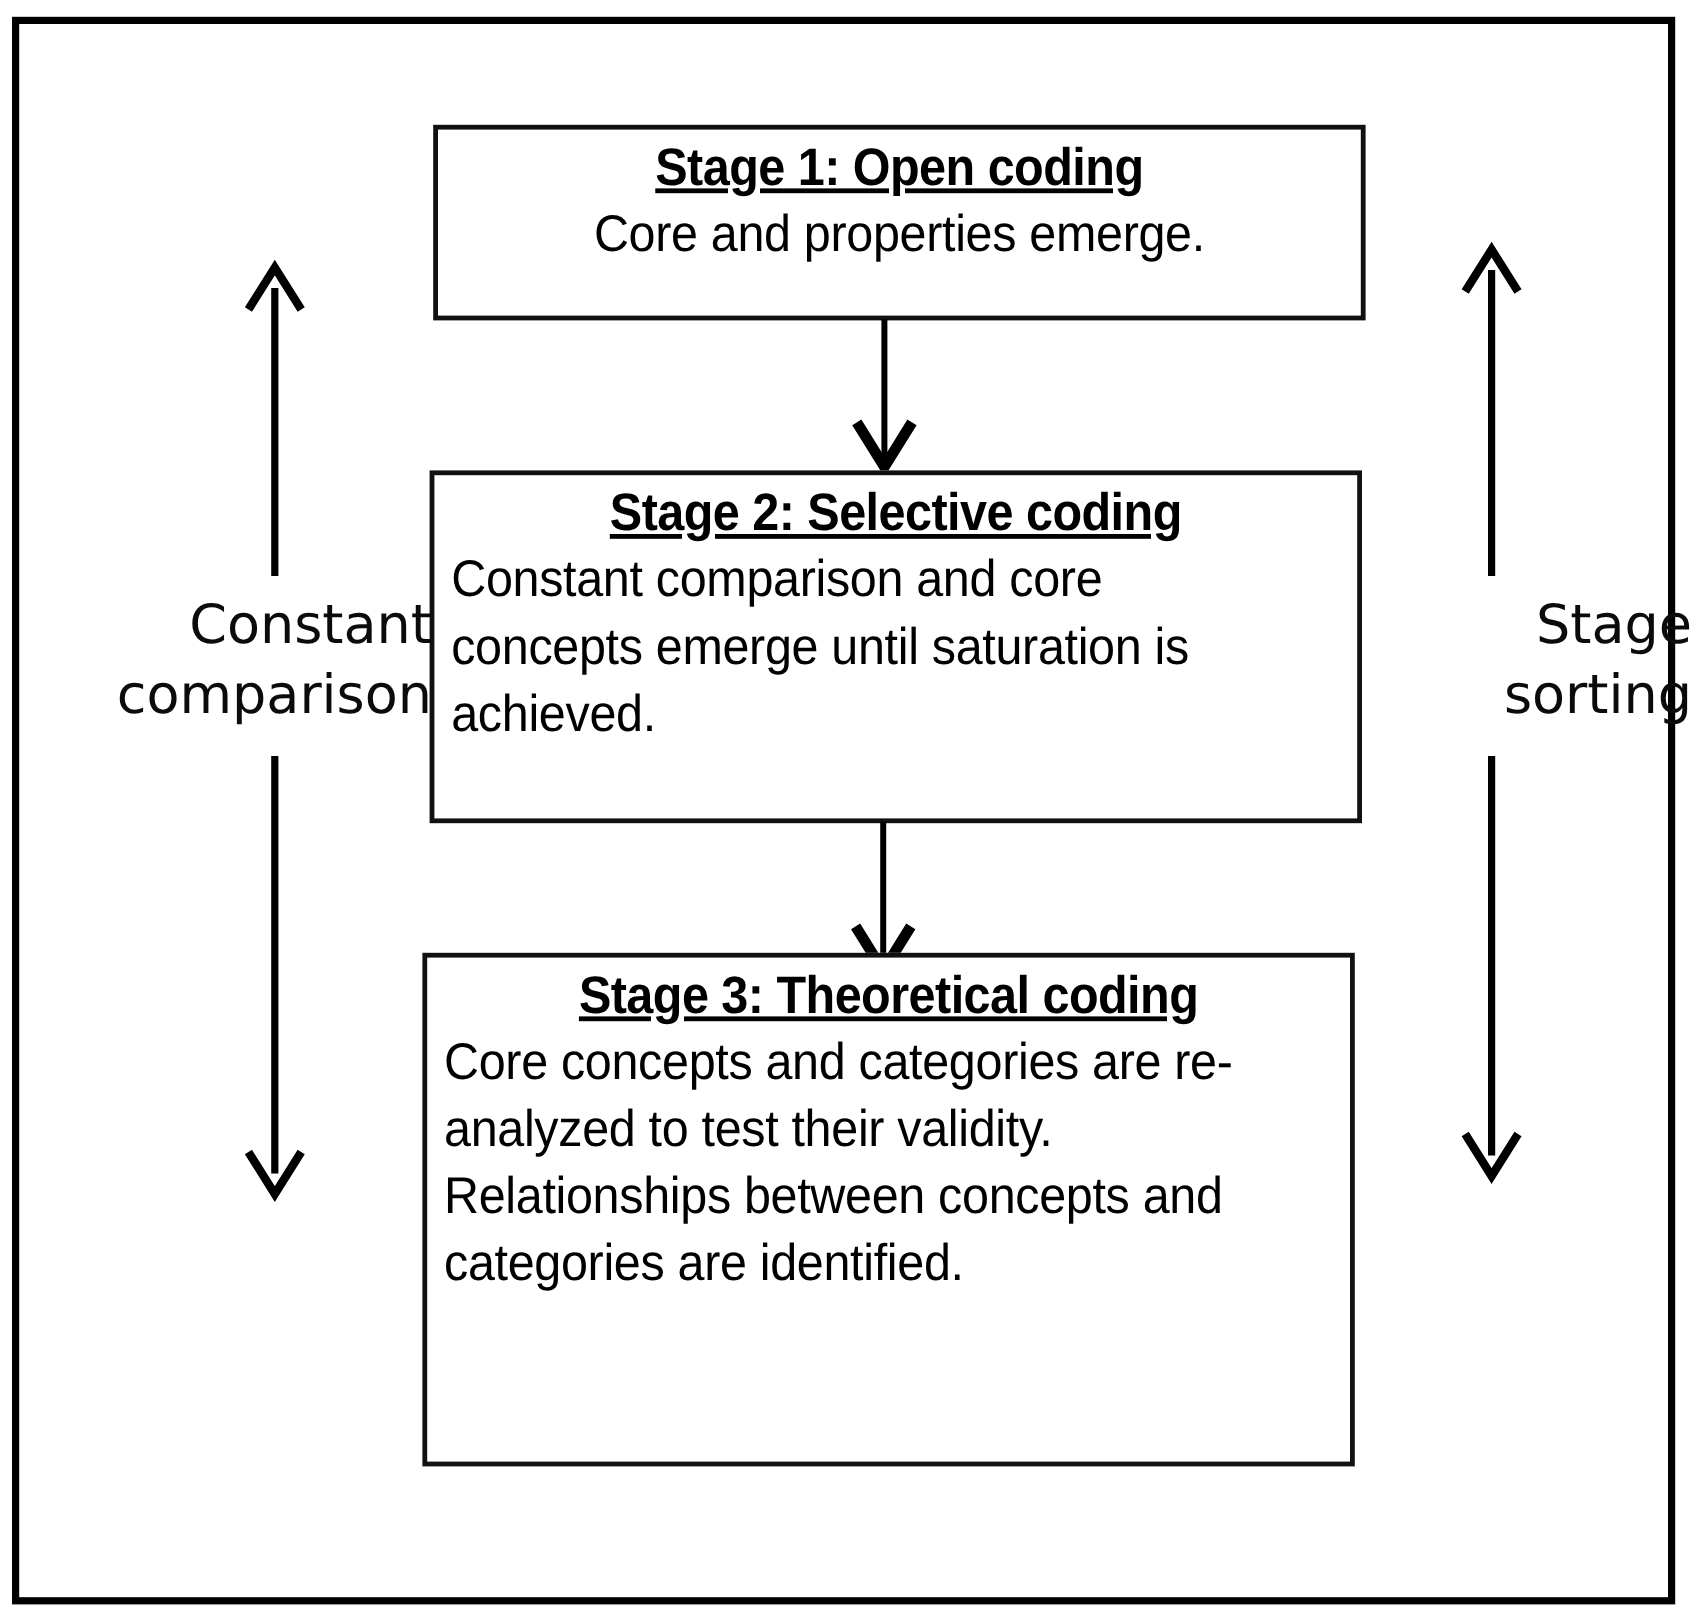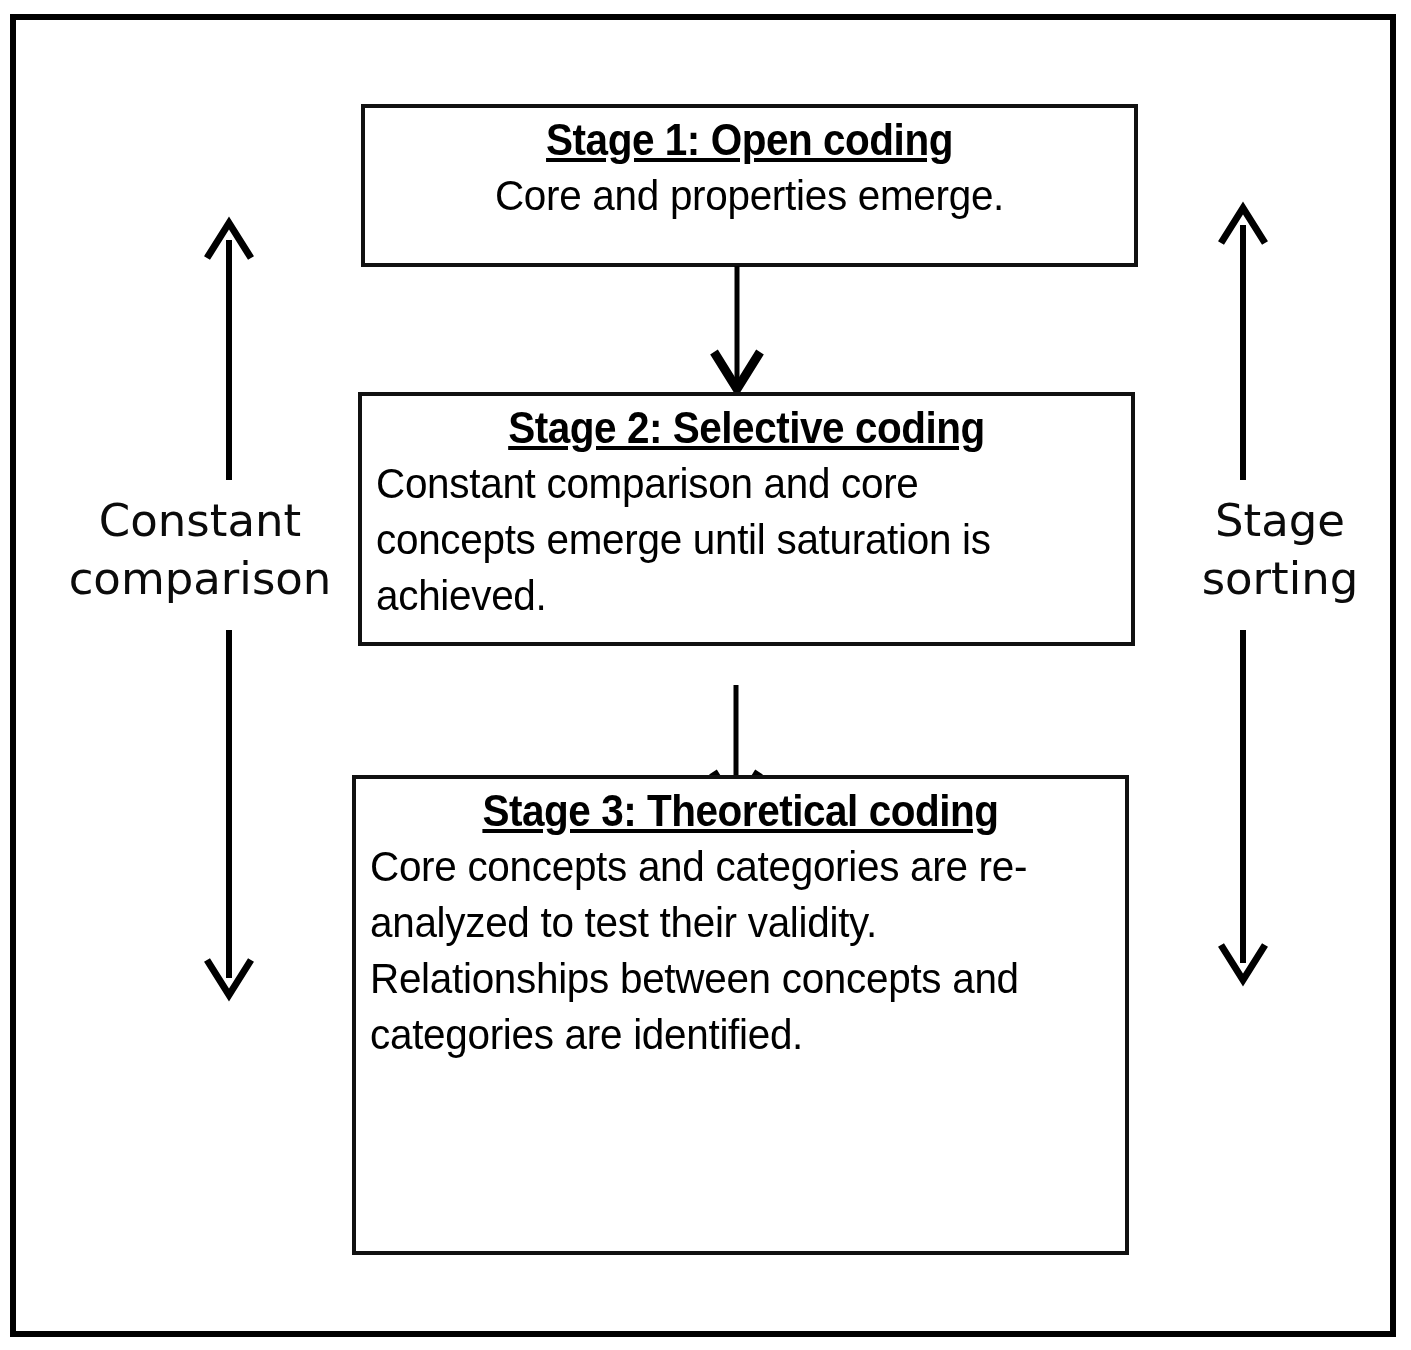--- a/index.html
+++ b/index.html
@@ -55,22 +55,22 @@
     color: #000000;
     text-align: left;
     letter-spacing: -0.3px;
     transform: scaleX(0.94);
     transform-origin: left top;
     margin-top: 2px;
   }
 
   #stage-1-box { left: 361px; top: 104px;  width: 777px; height: 163px; }
   #stage-1-box .stage-body { text-align: center; transform-origin: center top; }
-  #stage-2-box { left: 358px; top: 392px;  width: 777px; height: 254px; }
-  #stage-3-box { left: 352px; top: 775px;  width: 777px; height: 480px; }
+  #stage-2-box { left: 358px; top: 392px;  width: 777px; height: 294px; }
+  #stage-3-box { left: 352px; top: 794px;  width: 777px; height: 428px; }
 
   
   .connector {
     position: absolute;
     left: 0;
     top: 0;
     overflow: visible;
     pointer-events: none;
   }
 
@@ -78,21 +78,21 @@
   .side-arrow {
     position: absolute;
     overflow: visible;
   }
   .side-label {
     position: absolute;
     font-family: "DejaVu Sans", sans-serif;
     font-size: 45px;
     line-height: 1.28;
     color: #0b0b0b;
-    text-align: center;
+    text-align: right;
     white-space: pre-line;
   }
   #label-constant-comparison { left: 40px;  top: 492px; width: 320px; }
   #label-memo-sorting       { left: 1150px; top: 492px; width: 260px; }
 </style>
 </head>
 <body>
 
 <div id="canvas">
 

